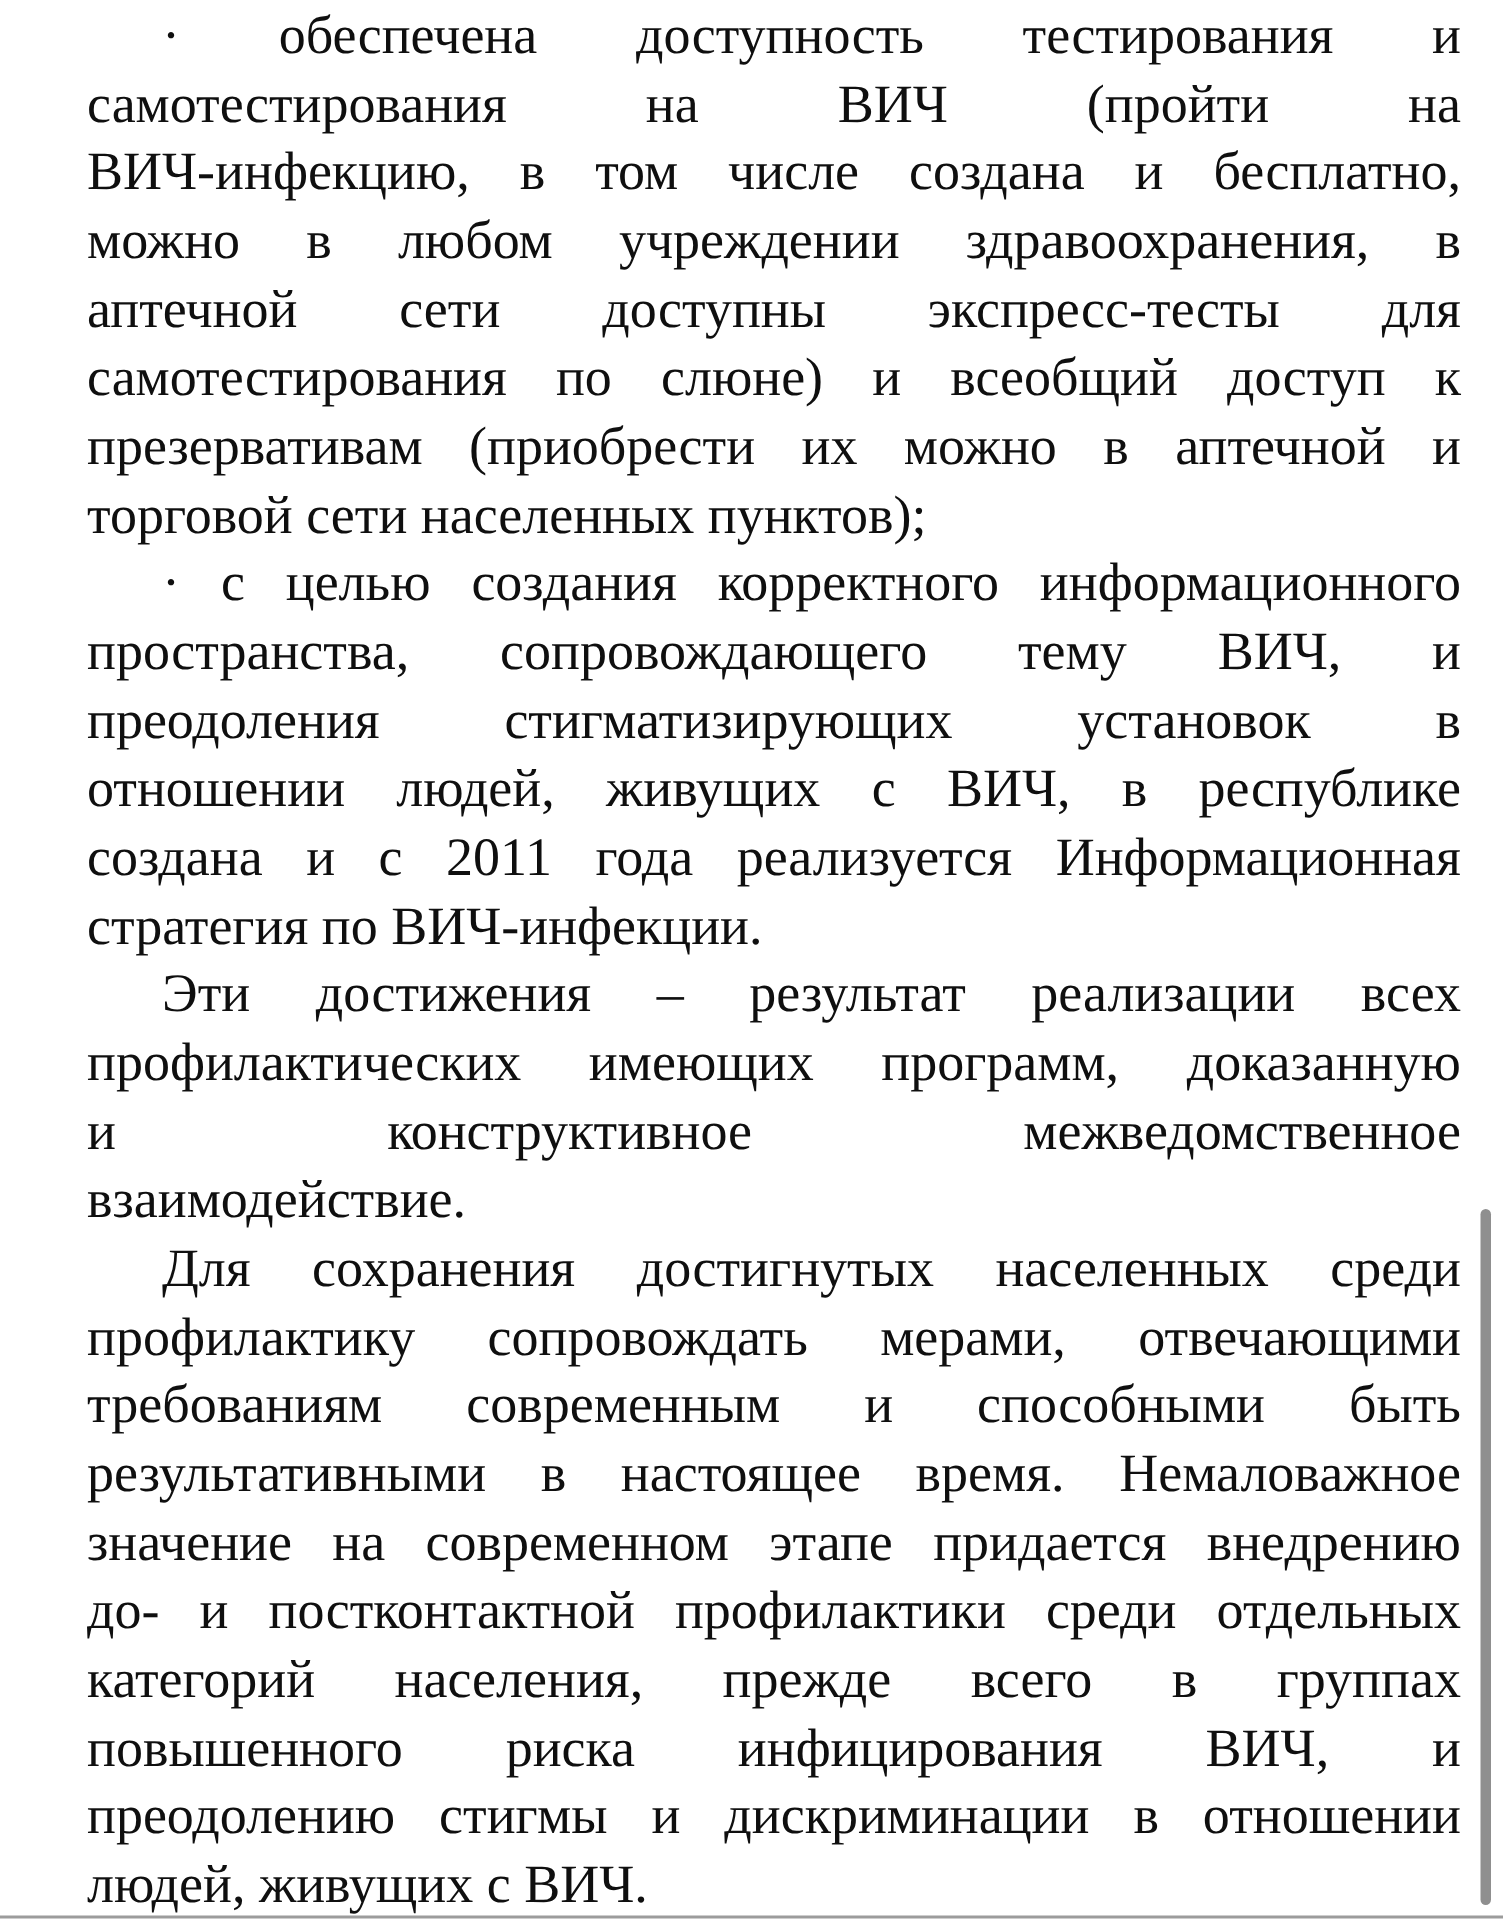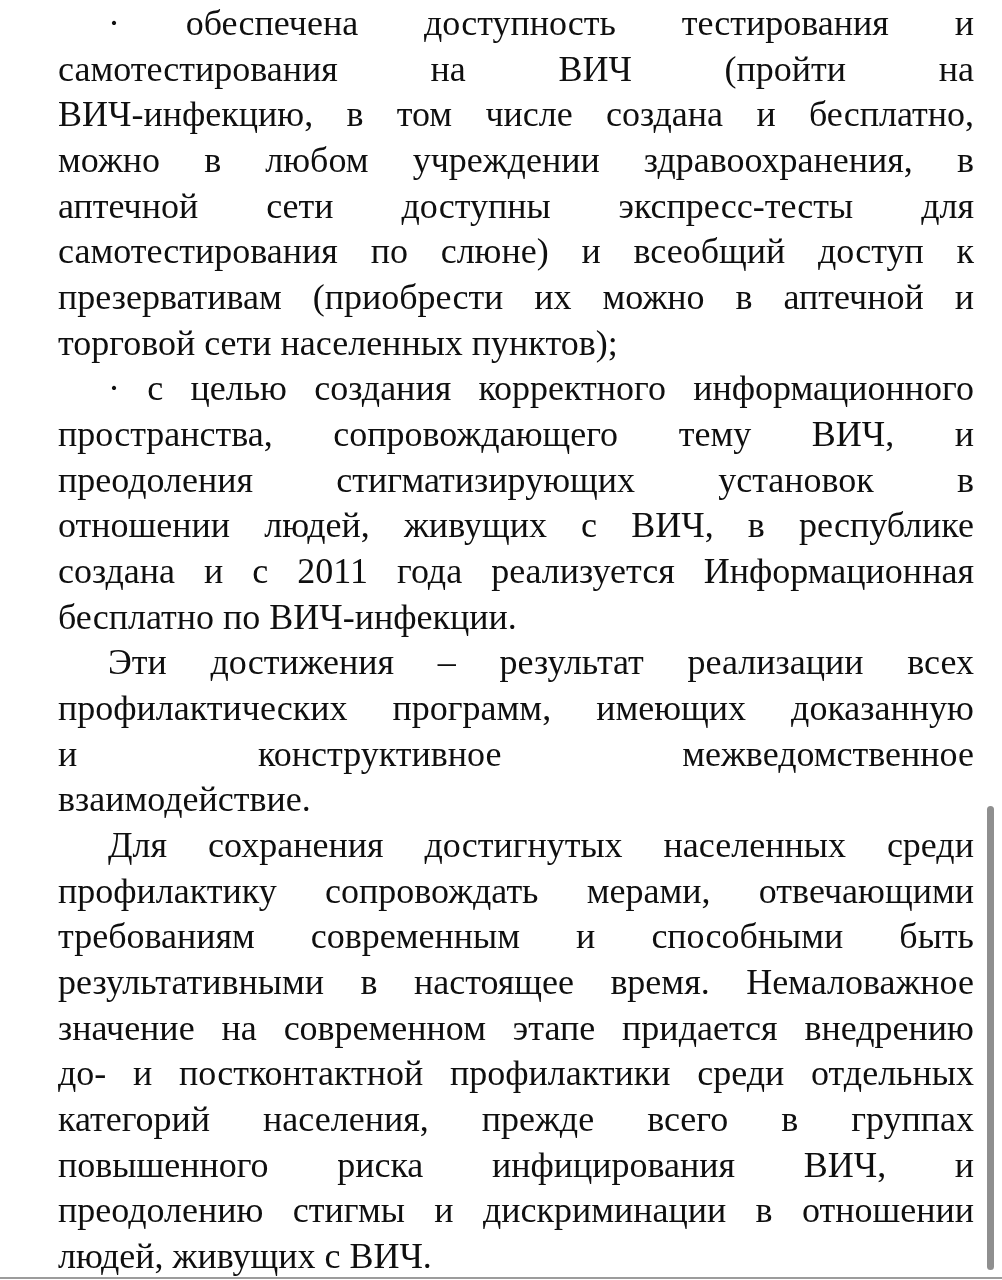--- a/index.html
+++ b/index.html
@@ -157,36 +157,36 @@
       </div>
     <div class="line j">
         <span>создана</span>
         <span>и</span>
         <span>с</span>
         <span>2011</span>
         <span>года</span>
         <span>реализуется</span>
         <span>Информационная</span>
       </div>
-    <div class="line last">бесплатно по ВИЧ-инфекции.</div>
+    <div class="line last">стратегия по ВИЧ-инфекции.</div>
   </div>
 
   <div class="para">
     <div class="line j indent">
         <span>Эти</span>
         <span>достижения</span>
         <span>–</span>
         <span>результат</span>
         <span>реализации</span>
         <span>всех</span>
       </div>
     <div class="line j">
         <span>профилактических</span>
+        <span>имеющих</span>
         <span>программ,</span>
-        <span>имеющих</span>
         <span>доказанную</span>
       </div>
     <div class="line j">
         <span>и</span>
         <span>конструктивное</span>
         <span>межведомственное</span>
       </div>
     <div class="line last">взаимодействие.</div>
   </div>
 

